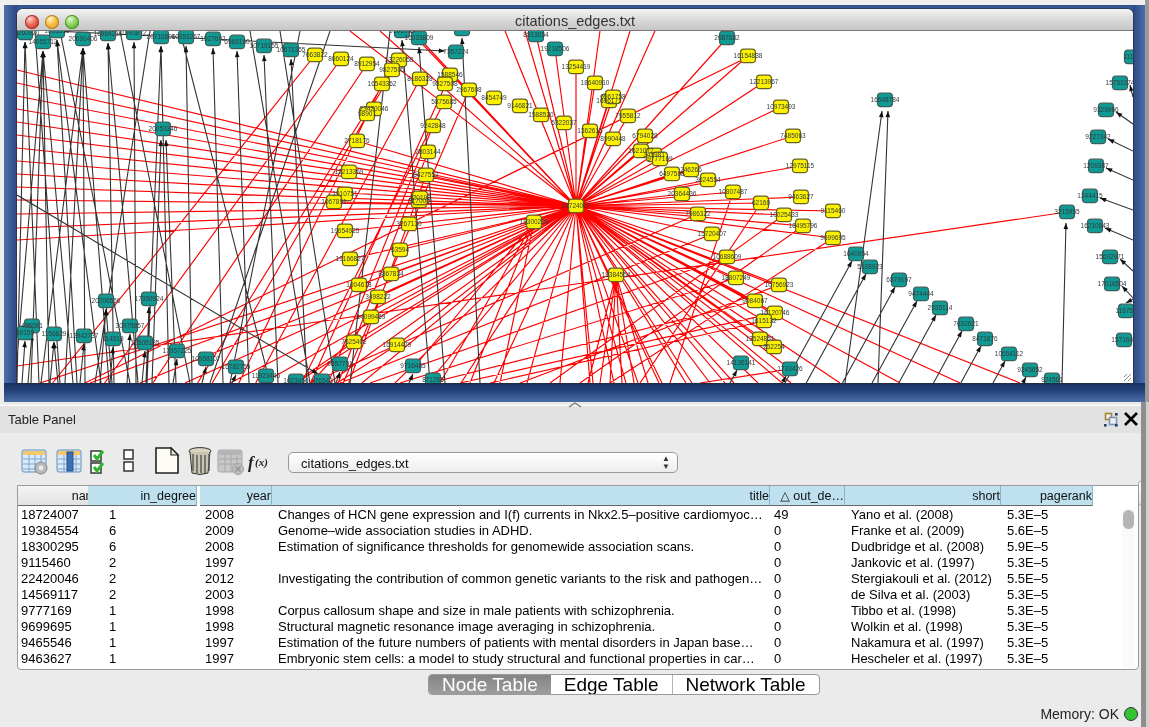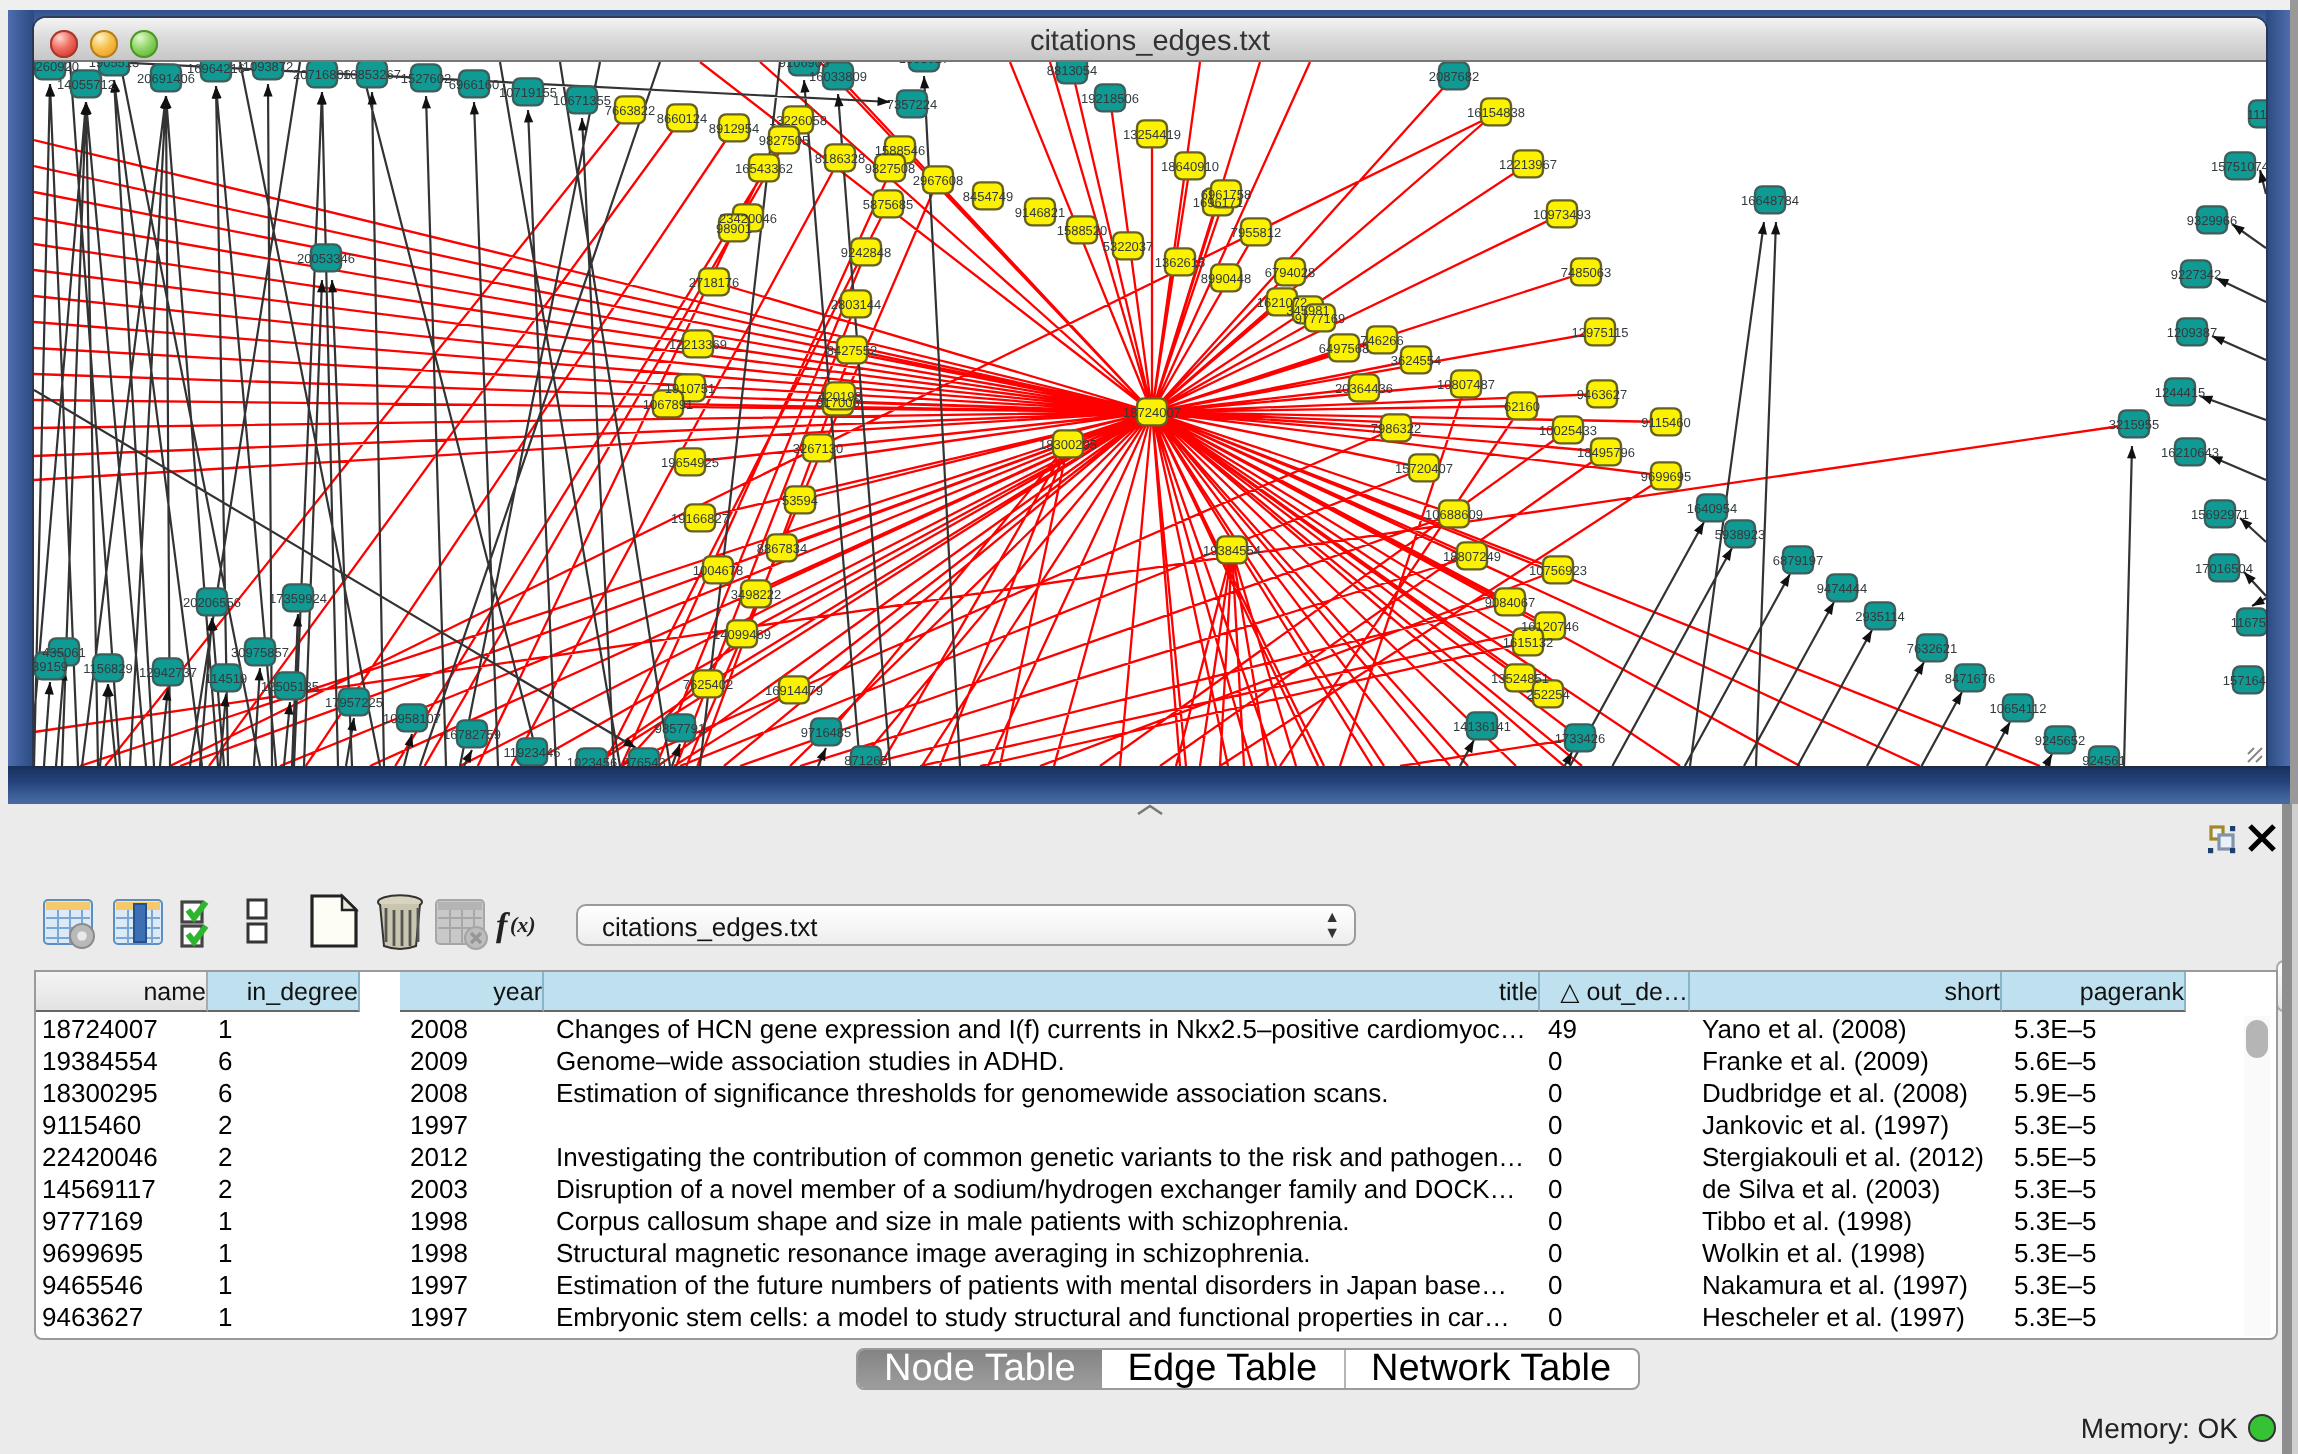--- a/index.html
+++ b/index.html
@@ -528,20 +528,23 @@
 <text x="354" y="288.4" font-size="6.5" fill="#333b3e" text-anchor="middle" font-family="Liberation Sans, sans-serif">14099469</text>
 <text x="337" y="313.4" font-size="6.5" fill="#333b3e" text-anchor="middle" font-family="Liberation Sans, sans-serif">7625402</text>
 <text x="380" y="316.4" font-size="6.5" fill="#333b3e" text-anchor="middle" font-family="Liberation Sans, sans-serif">16914479</text>
 <text x="403" y="169.4" font-size="6.5" fill="#333b3e" text-anchor="middle" font-family="Liberation Sans, sans-serif">420198</text>
 <text x="374" y="245.4" font-size="6.5" fill="#333b3e" text-anchor="middle" font-family="Liberation Sans, sans-serif">8867834</text>
 <path d="M1107 350L1114 343M1107 346L1110 343M1111 350L1114 347" stroke="#888" stroke-width="1"></path>
 </svg>
   </div>
  </div>
  <div id="panel">
+  <div class="titlebar2">
+        <span>Table Panel</span>
+      </div>
   <svg width="16" height="6" style="position:absolute;left:567px;top:0">
         <path d="M2 5 L8 1 L14 5" fill="none" stroke="#777" stroke-width="1.3"></path>
       </svg>
   <svg id="dockicon" width="17" height="17" style="position:absolute;left:1103px;top:10px">
    <rect x="2.5" y="1.5" width="6" height="6" fill="#eef4fb" stroke="#a08828" stroke-width="1.6"></rect>
    <rect x="6.5" y="5.5" width="7" height="7" fill="#e8f0fa" stroke="#8094ad" stroke-width="1.6"></rect>
    <rect x="12" y="1" width="2.6" height="2.6" fill="#1d3f6e"></rect>
         <rect x="1" y="12" width="2.6" height="2.6" fill="#1d3f6e"></rect>
    <rect x="12" y="12" width="2.6" height="2.6" fill="#1d3f6e"></rect>
   </svg>
@@ -601,21 +604,21 @@
    </svg>
    <div id="dropdown">
           <span>citations_edges.txt</span>
      <div class="arr">▲<br>▼</div>
         </div>
    <div id="rbtn"></div>
   </div>
   <div id="tablebox">
    <div class="hdr">
     <div class="hc hgray" style="left:0;width:86px">name</div>
-    <div class="hc" style="left:86px;width:76px">in_degree</div>
+    <div class="hc" style="left:70px;width:109px">in_degree</div>
     <div class="hc" style="left:182px;width:72px">year</div>
     <div class="hc" style="left:254px;width:498px">title</div>
     <div class="hc" style="left:752px;width:75px">△ out_de…</div>
     <div class="hc" style="left:827px;width:156px">short</div>
     <div class="hc" style="left:983px;width:92px">pagerank</div>
    </div>
    <div id="rows">
           <div class="row">
 <div class="c c1">18724007</div>
             <div class="c c2">1</div>
@@ -657,21 +660,20 @@
             <div class="c c3">2012</div>
 <div class="c c4">Investigating the contribution of common genetic variants to the risk and pathogen…</div>
             <div class="c c5">0</div>
             <div class="c c6">Stergiakouli et al. (2012)</div>
 <div class="c c7">5.5E–5</div>
           </div>
 <div class="row">
 <div class="c c1">14569117</div>
             <div class="c c2">2</div>
             <div class="c c3">2003</div>
-<div class="c c4">Disruption of a novel member of a sodium/hydrogen exchanger family and DOCK…</div>
             <div class="c c5">0</div>
             <div class="c c6">de Silva et al. (2003)</div>
 <div class="c c7">5.3E–5</div>
           </div>
 <div class="row">
 <div class="c c1">9777169</div>
             <div class="c c2">1</div>
             <div class="c c3">1998</div>
 <div class="c c4">Corpus callosum shape and size in male patients with schizophrenia.</div>
             <div class="c c5">0</div>

